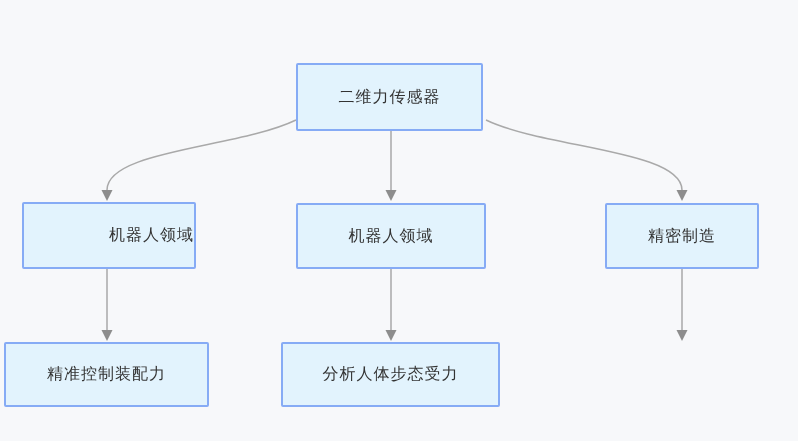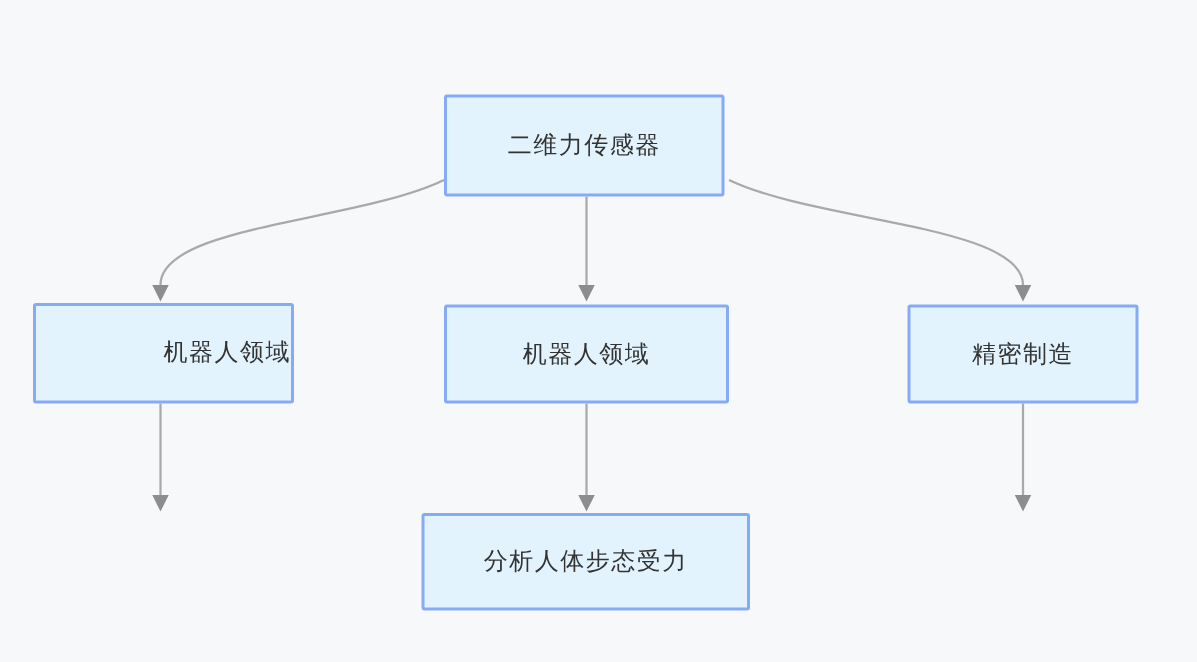--- a/index.html
+++ b/index.html
@@ -91,19 +91,22 @@
   </div>
 
   <div class="node" id="node-mid-center">
     <span>机器人领域</span>
   </div>
 
   <div class="node" id="node-mid-right">
     <span>精密制造</span>
   </div>
 
+  <div class="node" id="node-bottom-left">
+    <span>精准控制装配力</span>
+  </div>
 
   <div class="node" id="node-bottom-center">
     <span>分析人体步态受力</span>
   </div>
 
 
 </div>
 
 </body></html>

